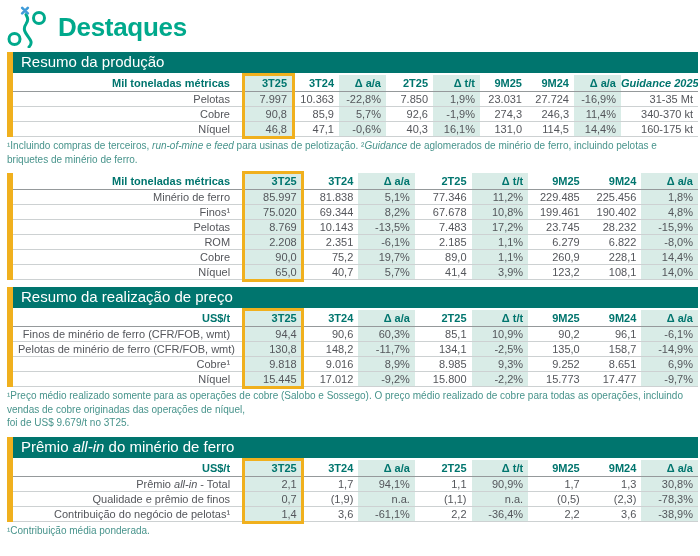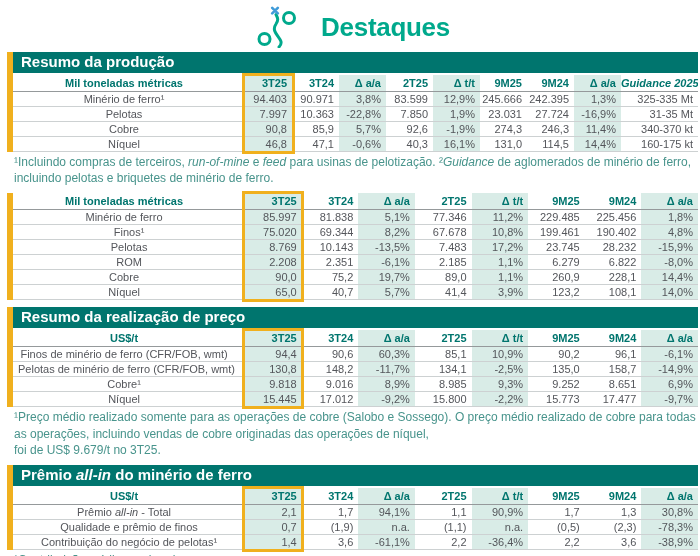--- a/index.html
+++ b/index.html
@@ -13,55 +13,55 @@
     --line:#CDD1D2;
     --line_dark:#95999B;
   }
   *{box-sizing:border-box;}
   html,body{margin:0;padding:0;}
   body{
     width:700px;height:556px;overflow:hidden;background:#ffffff;
     font-family:"Liberation Sans", sans-serif;
     -webkit-font-smoothing:antialiased;
   }
-  .page-header{display:flex;align-items:center;gap:21px;padding:6px 0 4px 6px;height:52px;justify-content:center;}
+  .page-header{display:flex;align-items:center;gap:8px;padding:6px 0 4px 6px;height:52px;}
   .page-header h1{margin:0;font-size:26px;font-weight:bold;color:var(--green);letter-spacing:-0.3px;}
   .hdr-icon{flex:0 0 auto;}
 
   .table-block{margin:0 3px 7px 7px;width:691px;}
   .table-main{position:relative;padding-left:6px;}
   .accent-bar{position:absolute;left:0;top:0;bottom:0;width:6px;background:var(--yellow);}
-  .section-header{background:var(--teal);color:#fff;font-weight:bold;font-size:15px;line-height:16px;padding:2px 8px 3px 8px;}
+  .section-header{background:var(--teal);color:#fff;font-weight:normal;font-size:15px;line-height:16px;padding:2px 8px 3px 8px;}
   .table-wrap{position:relative;margin-top:2px;}
 
   table{width:685px;border-collapse:collapse;table-layout:fixed;font-size:11px;color:var(--text);}
   thead th{
     color:var(--teal);font-weight:bold;text-align:right;
     padding:2px 5px 2px 0;border-bottom:1px solid var(--line_dark);
     font-size:11px;white-space:nowrap;overflow:hidden;
   }
-  th.label-col,td.label-col{text-align:center;padding-left:5px;padding-right:15px;}
+  th.label-col,td.label-col{text-align:right;padding-left:5px;padding-right:15px;}
   tbody td{
     text-align:right;padding:1px 5px 1px 0;border-bottom:1px solid var(--line);
     white-space:nowrap;overflow:hidden;height:15px;
   }
   tbody td.label-col.sub{padding-left:15px;}
   .mint{background:var(--mint);}
   .gd{font-style:italic;}
   .it{font-style:italic;}
 
   .hl-box{
     position:absolute;top:-2px;bottom:-2px;
     border:3px solid var(--yellow);pointer-events:none;z-index:5;
   }
   .g9 .hl-box{left:229px;width:53px;}
   .g8 .hl-box{left:229px;width:62px;}
 
   .footnote{margin-top:2px;}
-  .fn-line{font-size:12px;color:var(--fn);line-height:1.35;margin-left:7px;}
+  .fn-line{font-size:10px;color:var(--fn);line-height:1.35;}
 </style>
 </head>
 <body>
 
 <div class="page">
 
   <header class="page-header">
     <svg class="hdr-icon" width="44" height="42" viewBox="0 0 44 42" aria-hidden="true">
       <g fill="none" stroke="#00A98C" stroke-width="3">
         <circle cx="8.5" cy="33" r="5.5"></circle>
@@ -105,32 +105,20 @@
                   <th>2T25</th>
                   <th class="mint">Δ t/t</th>
                   <th>9M25</th>
                   <th>9M24</th>
                   <th class="mint">Δ a/a</th>
                   <th class="gd">Guidance 2025</th>
                 </tr>
             </thead>
             <tbody>
                 <tr>
-                  <td class="label-col"><span>Minério de ferro¹</span></td>
-                  <td class="mint">94.403</td>
-                  <td>90.971</td>
-                  <td class="mint">3,8%</td>
-                  <td>83.599</td>
-                  <td class="mint">12,9%</td>
-                  <td>245.666</td>
-                  <td>242.395</td>
-                  <td class="mint">1,3%</td>
-                  <td>325-335 Mt</td>
-                </tr>
-                <tr>
                   <td class="label-col"><span>Pelotas</span></td>
                   <td class="mint">7.997</td>
                   <td>10.363</td>
                   <td class="mint">-22,8%</td>
                   <td>7.850</td>
                   <td class="mint">1,9%</td>
                   <td>23.031</td>
                   <td>27.724</td>
                   <td class="mint">-16,9%</td>
                   <td>31-35 Mt</td>

